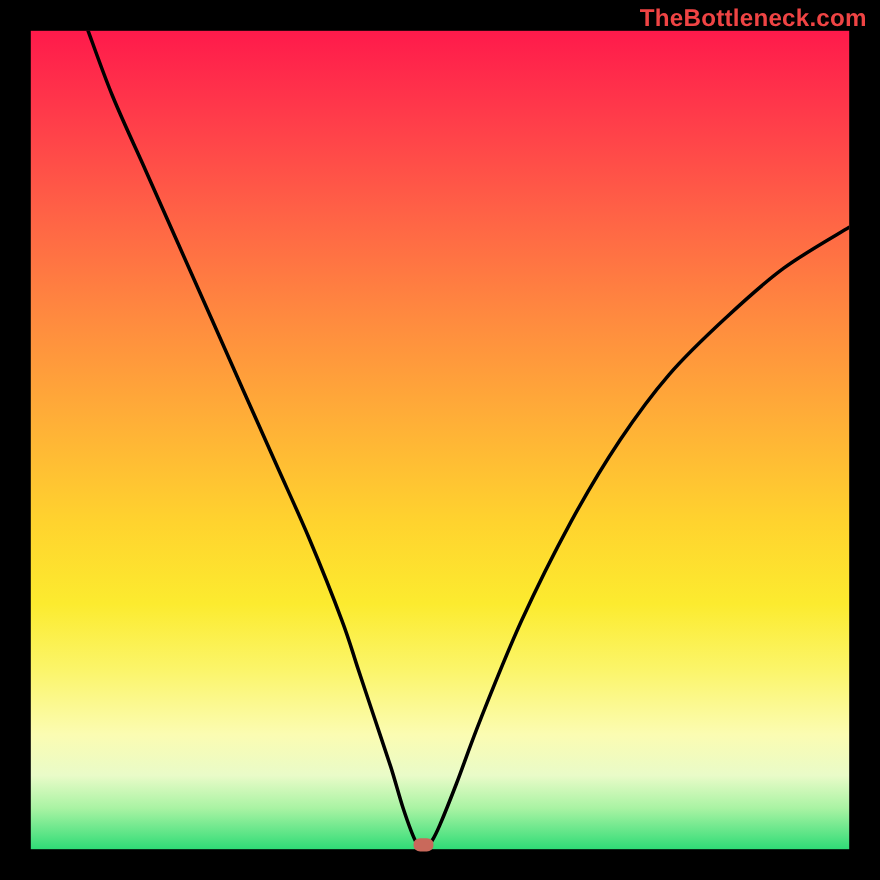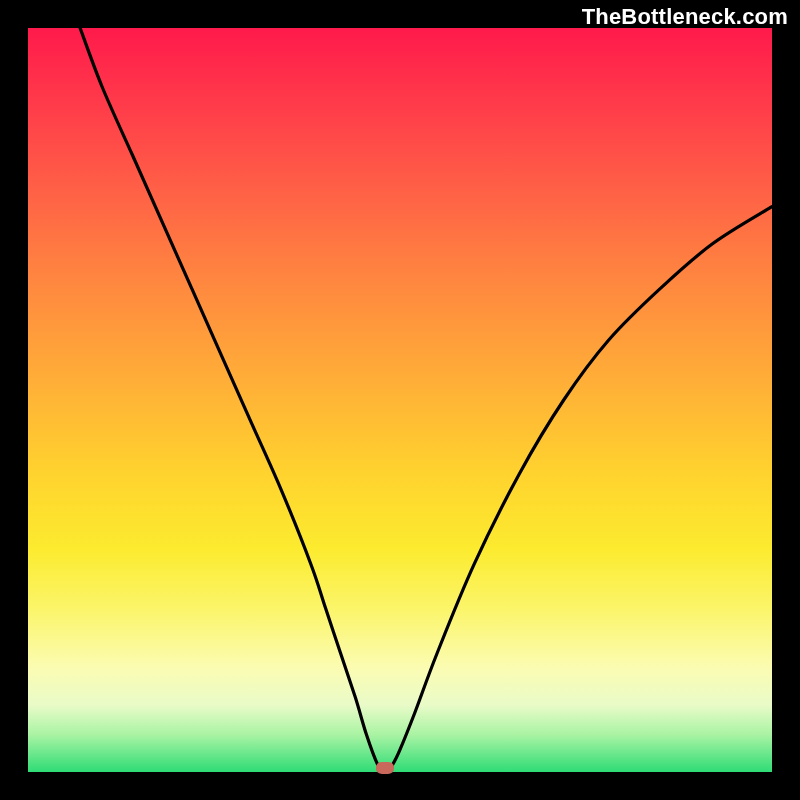--- a/index.html
+++ b/index.html
@@ -10,21 +10,21 @@
     height: 800px;
     background: #000;
   }
   .watermark {
     position: absolute;
     top: 4px;
     right: 12px;
     font-family: Arial, Helvetica, sans-serif;
     font-size: 22px;
     font-weight: 600;
-    color: #ffffff;
+    color: #ef4444;
     letter-spacing: 0.2px;
   }
   .plot-frame {
     position: absolute;
     left: 28px;
     top: 28px;
     width: 744px;
     height: 744px;
     background: #000;
   }

